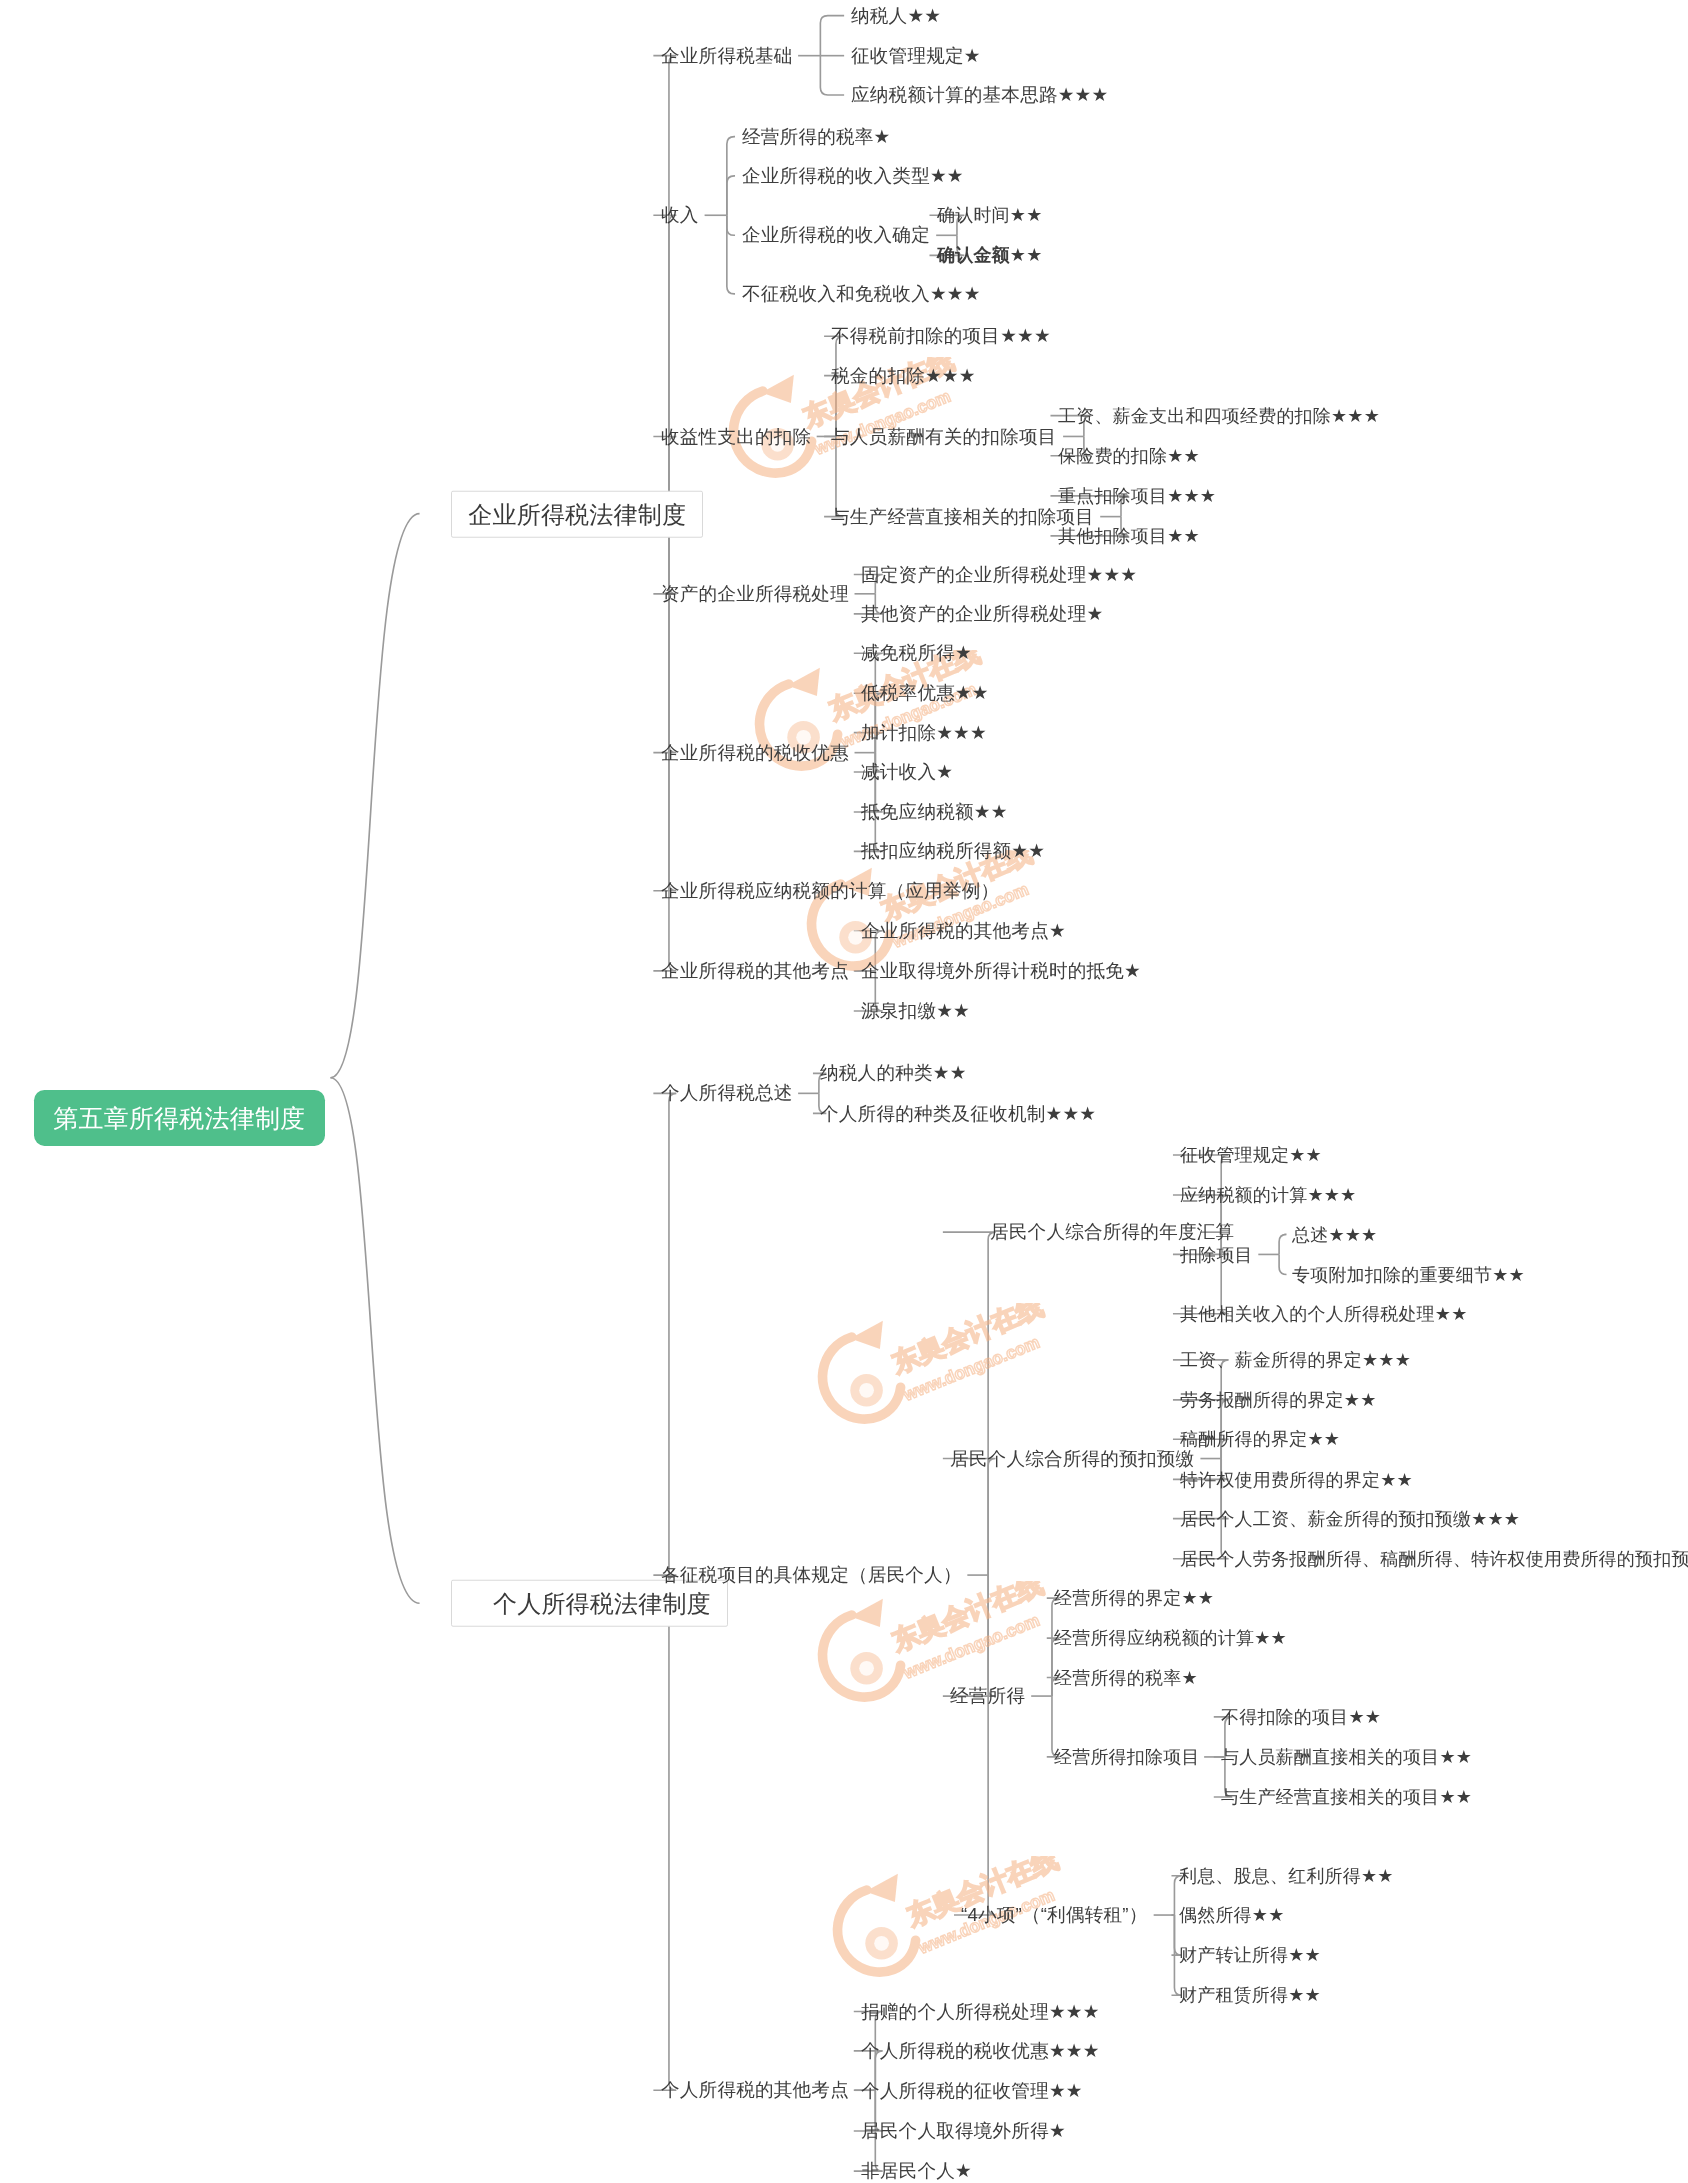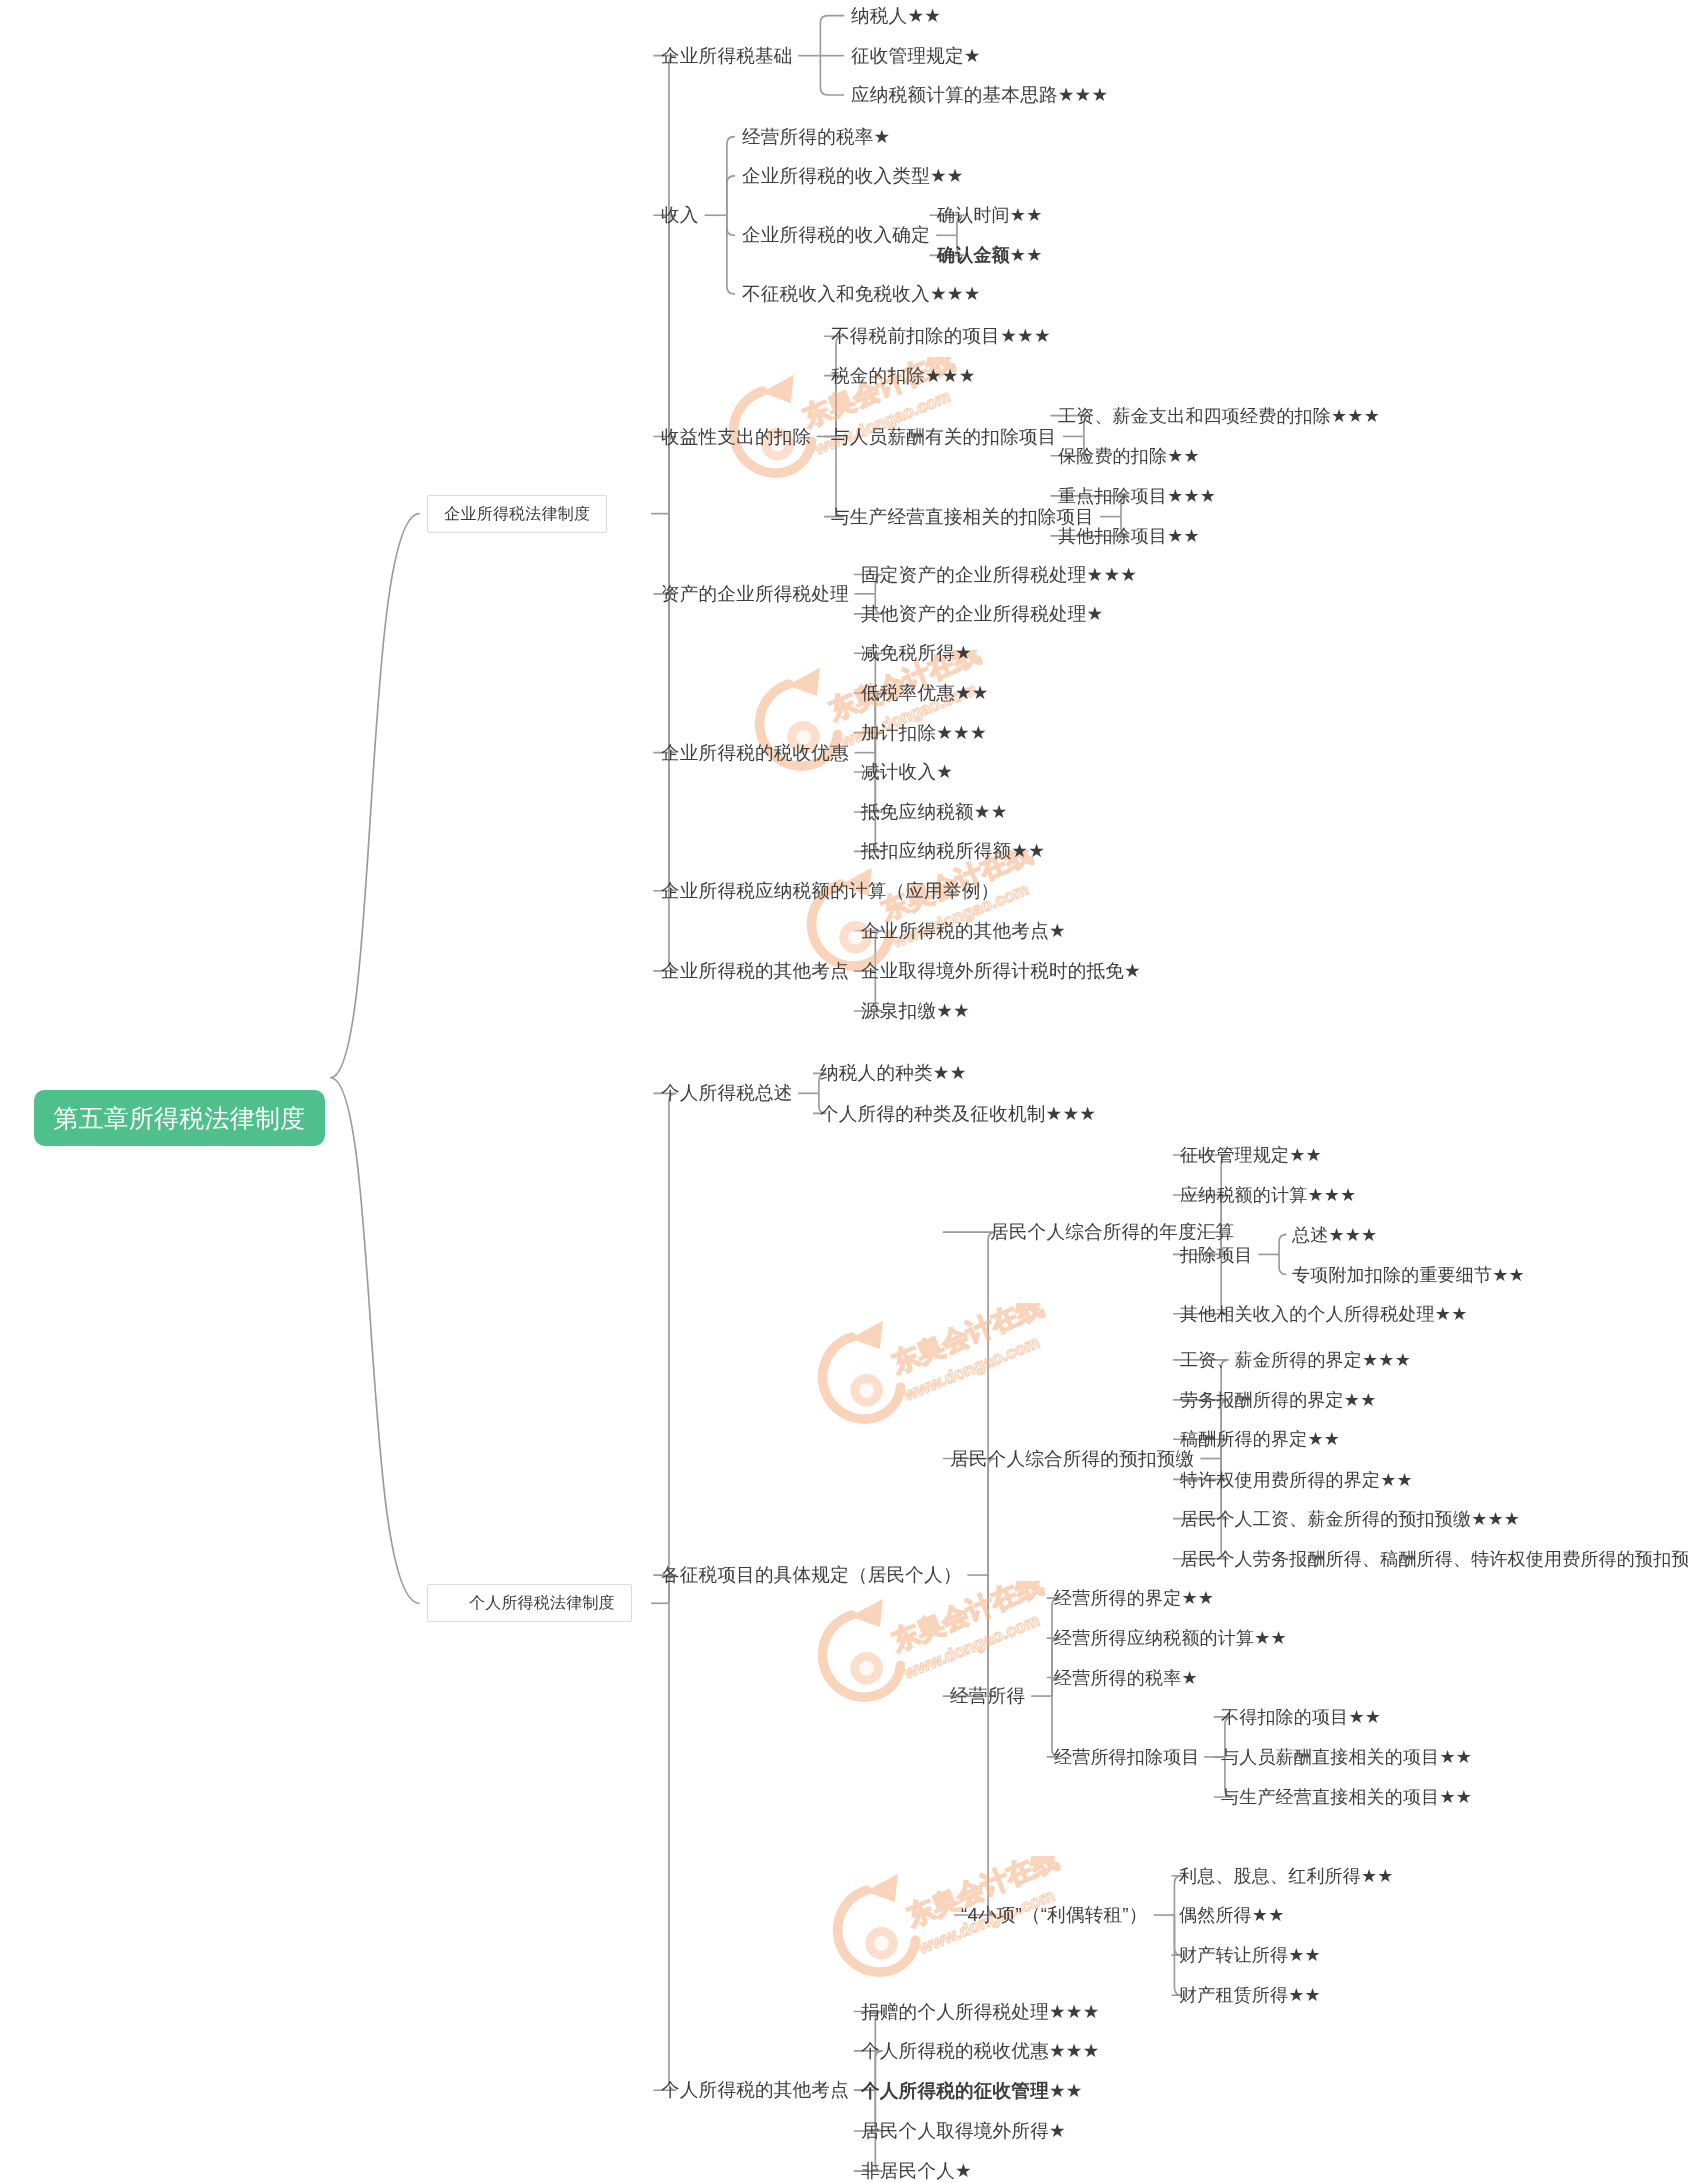--- a/index.html
+++ b/index.html
@@ -2,22 +2,22 @@
 <html style="font-size:12px"><head>
 <meta charset="utf-8">
 <style>
   html,body{margin:0;padding:0;background:#ffffff;}
   body{font-family:"Liberation Sans","DejaVu Sans",sans-serif;}
   #stage{position:relative;width:1689px;height:2183px;background:#fff;overflow:hidden;}
   svg.links{position:absolute;left:0;top:0;width:1689px;height:2183px;pointer-events:none;}
   svg.links path{fill:none;stroke:#9a9a9a;stroke-width:2.2;}
   .node{position:absolute;white-space:nowrap;color:#3d3d3d;font-size:18.6px;line-height:1.05;
         transform:translateY(-50%);letter-spacing:0.2px;}
-  .node.lvl1{font-size:16px;color:#3a3a3a;border:1.5px solid #d9d9d9;border-radius:2px;
-             padding:9.7px 16.3px;background:#fff;}
+  .node.lvl1{font-size:24px;color:#3a3a3a;border:1.5px solid #d9d9d9;border-radius:2px;
+             padding:9.7px 16.3px;background:#fff;margin-left:24px;}
   .node.root{font-size:25px;color:#ffffff;background:#4fbf8b;border-radius:10.4px;
              padding:15px 19.3px;border:none;font-weight:400;margin-top:40px;}
   .node.lvl2{font-size:18.6px;}
   .node.lvl3{font-size:18.6px;}
   .node.lvl4{font-size:18px;}
   .wm{position:absolute;pointer-events:none;opacity:.55;transform:translate(-50%,-50%);}
   .wm svg{display:block;}
 </style>
 </head>
 <body>
@@ -271,18 +271,18 @@
       <div class="node lvl4" style="left: 1221px; top: 1757px;">与人员薪酬直接相关的项目★★</div>
       <div class="node lvl4" style="left: 1221px; top: 1797px;">与生产经营直接相关的项目★★</div>
       <div class="node lvl3" style="left: 961px; top: 1915px;">“4小项”（“利偶转租”）</div>
       <div class="node lvl4" style="left: 1179px; top: 1876px;">利息、股息、红利所得★★</div>
       <div class="node lvl4" style="left: 1179px; top: 1915px;">偶然所得★★</div>
       <div class="node lvl4" style="left: 1179px; top: 1955px;">财产转让所得★★</div>
       <div class="node lvl4" style="left: 1179px; top: 1995px;">财产租赁所得★★</div>
       <div class="node lvl2" style="left: 661px; top: 2090px;">个人所得税的其他考点</div>
       <div class="node lvl3" style="left: 861px; top: 2012px;">捐赠的个人所得税处理★★★</div>
       <div class="node lvl3" style="left: 861px; top: 2051px;">个人所得税的税收优惠★★★</div>
-      <div class="node lvl3" style="left: 861px; top: 2091px; font-weight: bold;">个人所得税的征收管理★★</div>
+      <div class="node lvl3" style="left: 861px; top: 2091px;">个人所得税的征收管理★★</div>
       <div class="node lvl3" style="left: 861px; top: 2131px;">居民个人取得境外所得★</div>
       <div class="node lvl3" style="left: 861px; top: 2171px;">非居民个人★</div>
     </div>
 </div>
 
 
 </body></html>

